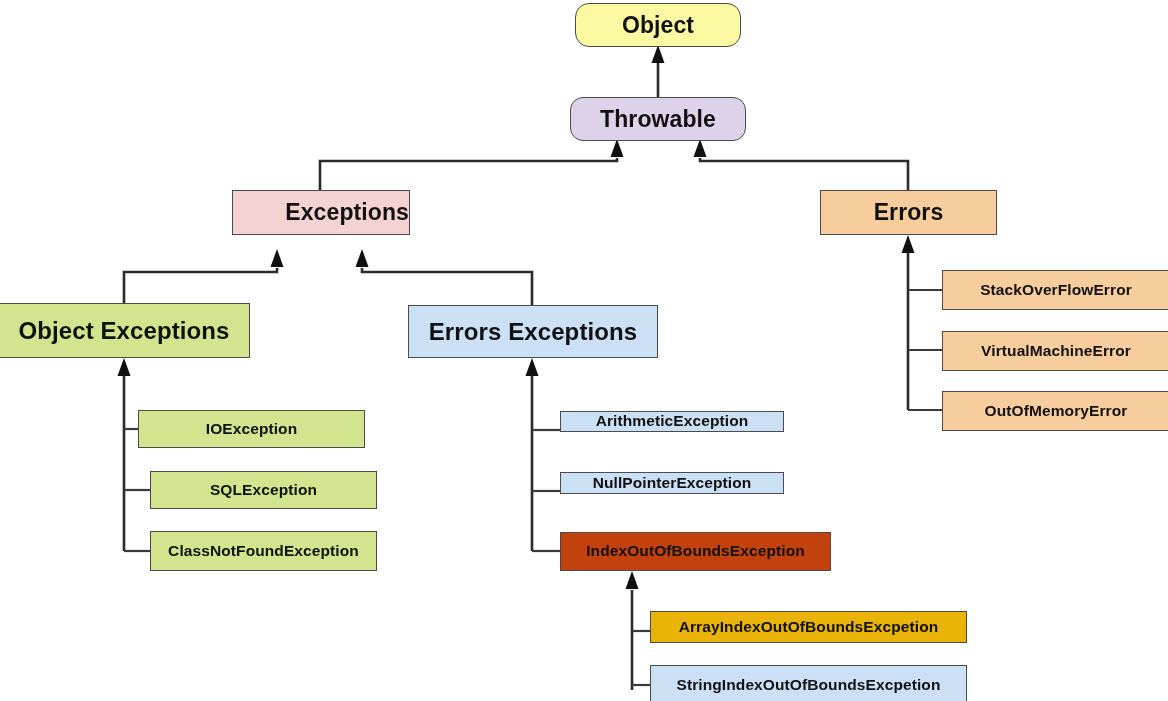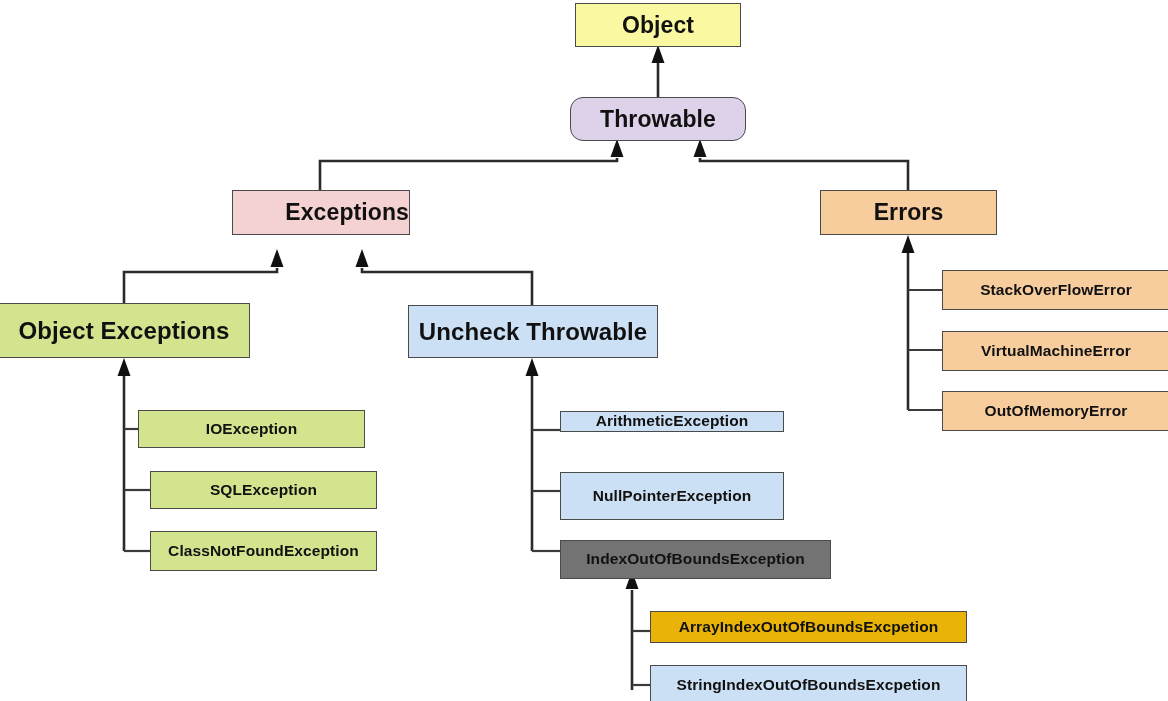--- a/index.html
+++ b/index.html
@@ -22,21 +22,21 @@
     display: flex;
     align-items: center;
     justify-content: center;
     color: #111111;
     font-weight: bold;
     letter-spacing: 0.1px;
     line-height: 1.05;
     white-space: nowrap;
     z-index: 3;
   }
-  .node.lvl0 { font-size: 23px; }
+  .node.lvl0 { font-size: 23px; border-radius: 14px; }
   .node.lvl1 { font-size: 23px; }
   .node.lvl2 { font-size: 24px; }
   .node.leaf { font-size: 15.5px; }
   .node.leaf2 { font-size: 15.5px; }
 
   svg.edges {
     position: absolute;
     left: 0;
     top: 0;
     width: 1168px;
@@ -120,40 +120,40 @@
 
   <div class="node lvl1" style="left:820px; top:190px; width:177px; height:45px; background:#F7CD9E;">
     <span>Errors</span>
   </div>
 
   <div class="node lvl2" style="left:-2px; top:303px; width:252px; height:55px; background:#D3E48E;">
     <span>Object Exceptions</span>
   </div>
 
   <div class="node lvl2" style="left:408px; top:305px; width:250px; height:53px; background:#CCE0F5;">
-    <span>Uncheck Throwable</span>
+    <span>Errors Exceptions</span>
   </div>
 
   <div class="node leaf" style="left:138px; top:410px; width:227px; height:38px; background:#D3E48E;">
     <span>IOException</span>
   </div>
   <div class="node leaf" style="left:150px; top:471px; width:227px; height:38px; background:#D3E48E;">
     <span>SQLException</span>
   </div>
   <div class="node leaf" style="left:150px; top:531px; width:227px; height:40px; background:#D3E48E;">
     <span>ClassNotFoundException</span>
   </div>
 
   <div class="node leaf" style="left:560px; top:411px; width:224px; height:21px; background:#CCE0F5;">
     <span>ArithmeticException</span>
   </div>
-  <div class="node leaf" style="left:560px; top:472px; width:224px; height:48px; background:#CCE0F5;">
+  <div class="node leaf" style="left:560px; top:472px; width:224px; height:22px; background:#CCE0F5;">
     <span>NullPointerException</span>
   </div>
-  <div class="node leaf" style="left:560px; top:532px; width:271px; height:39px; background:#737373;margin-top:8px;">
+  <div class="node leaf" style="left:560px; top:532px; width:271px; height:39px; background:#c2410c;">
     <span>IndexOutOfBoundsException</span>
   </div>
 
   <div class="node leaf2" style="left:650px; top:611px; width:317px; height:32px; background:#eab308;">
     <span>ArrayIndexOutOfBoundsExcpetion</span>
   </div>
   <div class="node leaf2" style="left:650px; top:665px; width:317px; height:40px; background:#CCE0F5;">
     <span>StringIndexOutOfBoundsExcpetion</span>
   </div>
 

